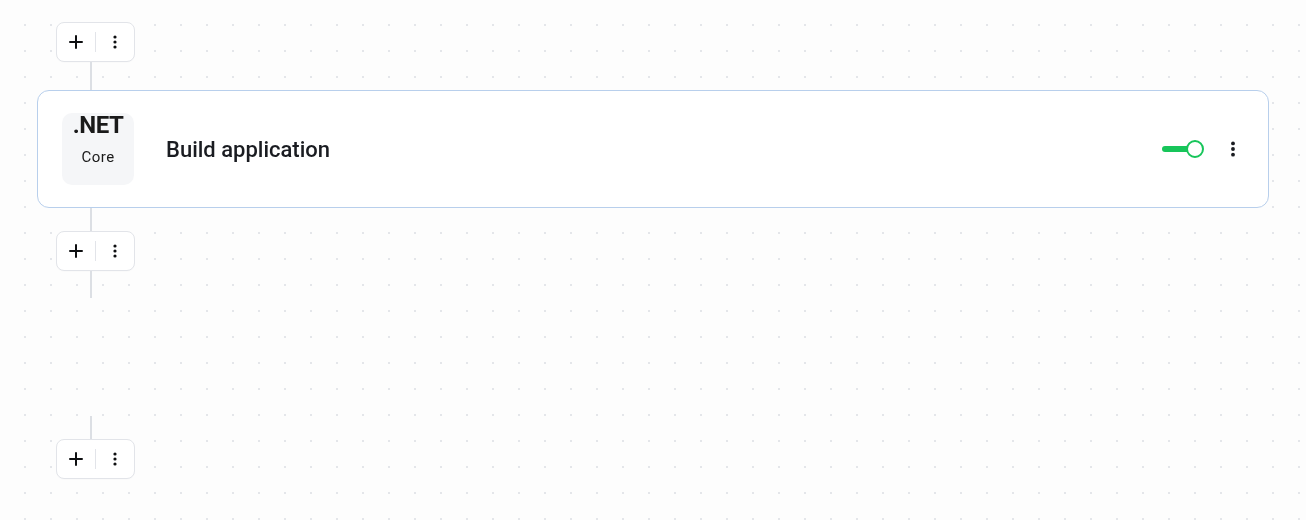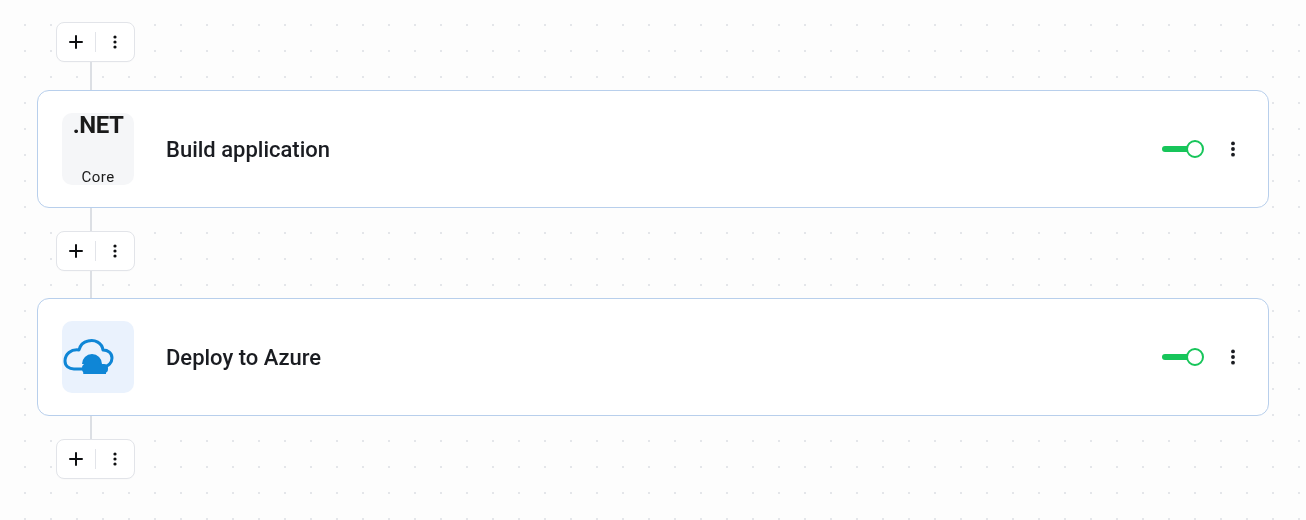--- a/index.html
+++ b/index.html
@@ -60,32 +60,32 @@
     display: flex;
     align-items: center;
     padding: 20px 24px;
     height: 118px;
     left: 37px;
     right: 37px;
   }
   .step-icon-box {
     width: 72px; height: 72px;
     border-radius: 10px;
-    display: flex; align-items: center; justify-content: space-between;
+    display: flex; align-items: center; justify-content: flex-start;
     flex-shrink: 0;
     margin-right: 24px;
   }
   .dotnet-box {
     background: #f5f6f8;
     color: #1a1a1a;
     flex-direction: column;
     line-height: 1;
   }
   .dotnet-net { font-size: 24px; font-weight: 700; letter-spacing: -0.5px; }
-  .dotnet-core { font-size: 15px; font-weight: 400; margin-top: 1px; letter-spacing: 0.5px;}
+  .dotnet-core { font-size: 15px; font-weight: 400; margin-top: 13px; letter-spacing: 0.5px;}
   .azure-box {
     background: #eaf2fd;
   }
   .step-title {
     font-size: 22px;
     font-weight: 500;
     color: #1a1c21;
     flex: 1;
     margin-left: 8px;
   }
@@ -187,44 +187,20 @@
       <svg width="16" height="16" viewBox="0 0 16 16">
           <circle cx="8" cy="3" r="1.6" fill="currentColor"></circle>
           <circle cx="8" cy="8" r="1.6" fill="currentColor"></circle>
           <circle cx="8" cy="13" r="1.6" fill="currentColor"></circle>
         </svg>
     </div>
   </div>
 
   <div id="conn3" class="connector"></div>
 
-  <div id="card2" class="step-card">
-    <div class="step-icon-box azure-box">
-      <svg width="52" height="40" viewBox="0 0 52 40">
-        <path d="M40 30 C47 30 50 25 50 21 C50 16 46 13 41 13 C40 6 33 2 26 4 C21 5 18 9 17 13 C9 12 3 17 3 24 C3 29 7 32 12 32 L20 32" fill="none" stroke="#0f86d6" stroke-width="3" stroke-linecap="round" stroke-linejoin="round"></path>
-        <path d="M21 27 C21 22 25 18 30 18 C35 18 39 22 39 27 C39 32 35 36 30 36 L22 36 L44 36" fill="#0f86d6" stroke="#0f86d6" stroke-width="2" stroke-linejoin="round"></path>
-        <circle cx="30" cy="27" r="8" fill="#0f86d6"></circle>
-        <rect x="20" y="27" width="26" height="9" rx="4" fill="#0f86d6"></rect>
-      </svg>
-    </div>
-    <div class="step-title">Deploy to Azure</div>
-    <div class="step-right">
-      <div class="toggle">
-        <div class="toggle-track"></div>
-        <div class="toggle-knob"></div>
-      </div>
-      <div class="icon-btn">
-        <svg width="18" height="18" viewBox="0 0 16 16">
-            <circle cx="8" cy="3" r="1.7" fill="#1a1c21"></circle>
-            <circle cx="8" cy="8" r="1.7" fill="#1a1c21"></circle>
-            <circle cx="8" cy="13" r="1.7" fill="#1a1c21"></circle>
-          </svg>
-      </div>
-    </div>
-  </div>
 
   <div id="conn4" class="connector"></div>
 
   <div id="pill3" class="add-pill">
     <div class="icon-btn">
       <svg width="16" height="16" viewBox="0 0 16 16">
           <path d="M8 2v12M2 8h12" stroke="currentColor" stroke-width="2" stroke-linecap="round"></path>
         </svg>
     </div>
     <div class="vdiv"></div>

